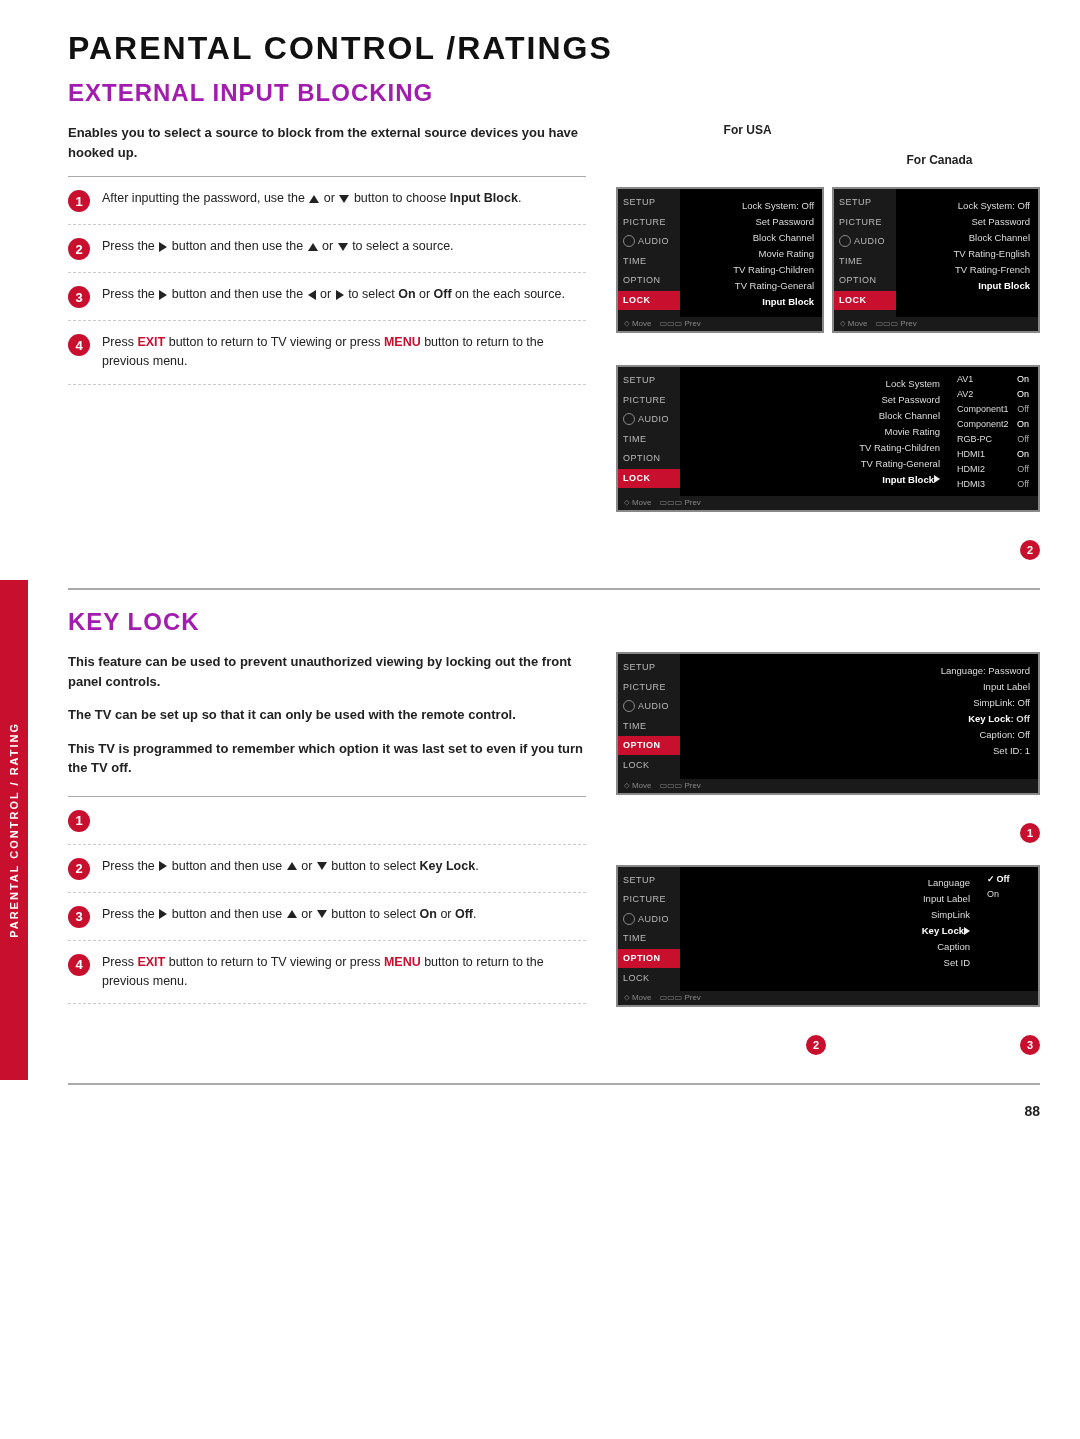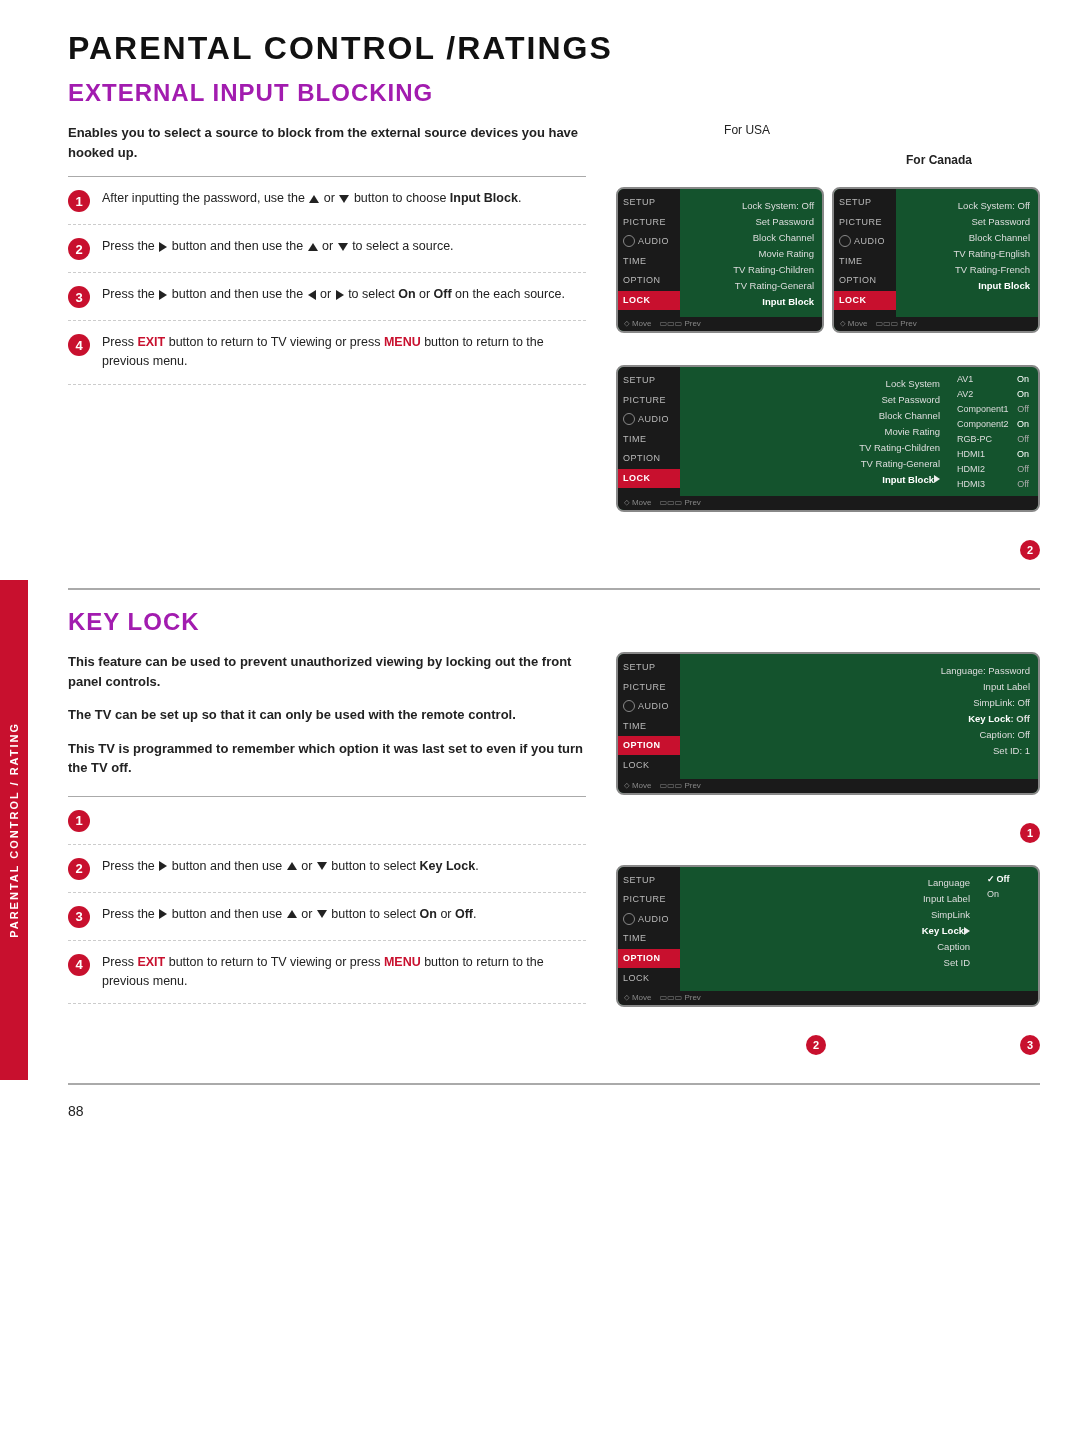--- a/index.html
+++ b/index.html
@@ -130,23 +130,23 @@
       font-weight: 900;
     }
 
     
     .tri-right { display: inline-block; width: 0; height: 0; border-top: 5px solid transparent; border-bottom: 5px solid transparent; border-left: 8px solid #222; vertical-align: middle; margin: 0 1px; }
     .tri-left { display: inline-block; width: 0; height: 0; border-top: 5px solid transparent; border-bottom: 5px solid transparent; border-right: 8px solid #222; vertical-align: middle; margin: 0 1px; }
     .tri-up { display: inline-block; width: 0; height: 0; border-left: 5px solid transparent; border-right: 5px solid transparent; border-bottom: 8px solid #222; vertical-align: middle; margin: 0 1px; }
     .tri-down { display: inline-block; width: 0; height: 0; border-left: 5px solid transparent; border-right: 5px solid transparent; border-top: 8px solid #222; vertical-align: middle; margin: 0 1px; }
 
     .menu-screenshot {
-      background: #14532d;
+      background: #000000;
       border: 2px solid #888;
-      border-radius: 8px;
+      border-radius: 0;
       display: flex;
       overflow: hidden;
       font-size: 10px;
       color: #eee;
       margin-bottom: 10px;
       min-height: 140px;
     }
     .menu-sidebar-panel {
       background: #1a1a1a;
       width: 62px;
@@ -251,23 +251,24 @@
     
     .section-divider {
       border: none;
       border-top: 2px solid #aaa;
       margin: 22px 0 18px 0;
     }
 
     
     .page-number {
       font-size: 14px;
-      font-weight: normal;
+      font-weight: bold;
       color: #222;
       margin-top: 8px;
+      text-align: right;
     }
 
     .menu-val-inline {
       color: #ddd;
       font-size: 9.5px;
     }
 
     .tri-right-sm { display: inline-block; width: 0; height: 0; border-top: 4px solid transparent; border-bottom: 4px solid transparent; border-left: 6px solid #eee; vertical-align: middle; }
 
     .check-mark {
@@ -323,21 +324,21 @@
             <span class="step-text">
               Press <b class="bold-magenta" style="color:#c8102e">EXIT</b> button to return to TV viewing or press <b class="bold-magenta" style="color:#c8102e">MENU</b> button to return to the previous menu.
             </span>
           </li>
         </ul>
       </div>
 
       <div class="section-right">
 
         <div style="display:flex; justify-content:space-around; margin-bottom:4px;">
-          <span style="font-size:12px;font-weight:normal;padding-left:40px;">For USA</span>
+          <span style="font-size:12px;font-weight:bold;padding-left:40px;">For USA</span>
           <span style="font-size:12px;font-weight:bold;margin-top:30px;">For Canada</span>
         </div>
 
         <div style="display:flex; gap:8px; margin-bottom:6px;">
 
           <div class="menu-screenshot" style="flex:1; flex-direction:column;">
             <div style="display:flex;flex:1;">
               <div class="menu-sidebar-panel">
                 <div class="menu-sidebar-item">SETUP</div>
                 <div class="menu-sidebar-item">PICTURE</div>

